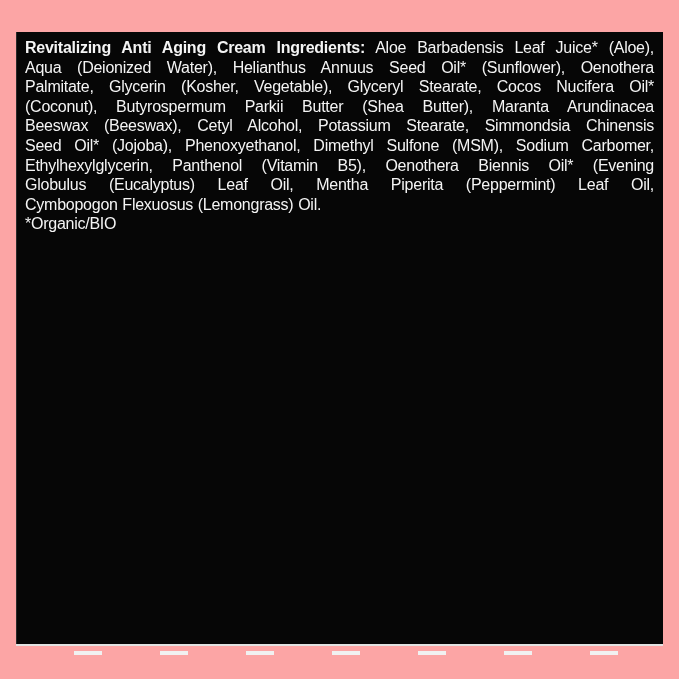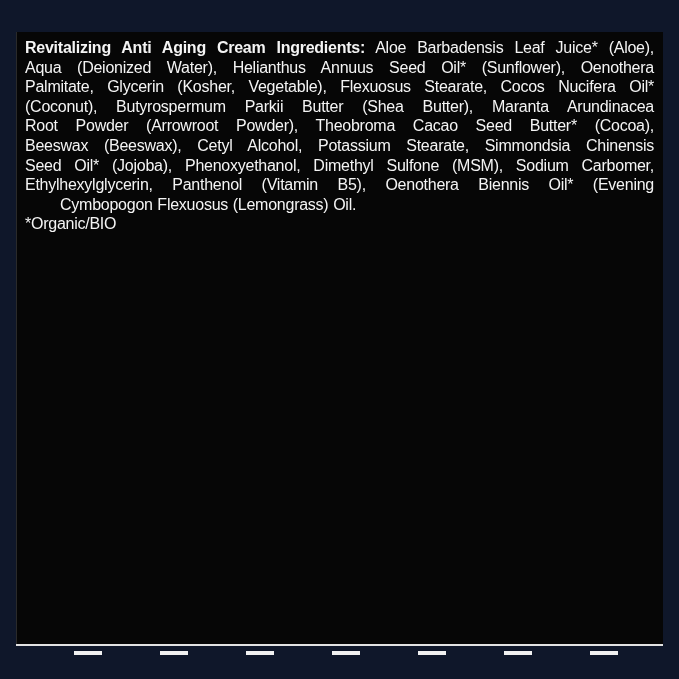--- a/index.html
+++ b/index.html
@@ -8,21 +8,21 @@
     background: #ffffff;
     width: 679px;
     height: 679px;
     overflow: hidden;
     font-family: "Liberation Sans", sans-serif;
   }
   .canvas {
     position: relative;
     width: 679px;
     height: 679px;
-    background: #0f172a;
+    background: #fca5a5;
   }
   .label-panel {
     position: absolute;
     left: 16px;
     top: 32px;
     width: 647px;
     height: 614px;
     background: #060606;
     box-sizing: border-box;
     padding: 6px 9px 0 9px;
@@ -37,21 +37,20 @@
     word-spacing: 0.5px;
   }
   .ing-line {
     text-align: justify;
     text-align-last: justify;
     white-space: normal;
   }
   .ing-line.last {
     text-align: right;
     text-align-last: left;
-    margin-left: 35px;
   }
   .ing-heading {
     font-weight: 700;
   }
   .footnote {
     text-align: center;
     text-align-last: left;
   }
   
   .scan-artifacts {
@@ -71,26 +70,26 @@
 <body>
 
 <div class="canvas">
 
   <div class="label-panel">
     <div class="ing-text">
 
       <div class="ing-line"><span class="ing-heading">Revitalizing Anti Aging Cream Ingredients:</span> <span>Aloe Barbadensis Leaf Juice* (Aloe),</span></div>
 
       <div class="ing-line">Aqua (Deionized Water), Helianthus Annuus Seed Oil* (Sunflower), Oenothera</div>
-      <div class="ing-line">Palmitate, Glycerin (Kosher, Vegetable), Flexuosus Stearate, Cocos Nucifera Oil*</div>
+      <div class="ing-line">Palmitate, Glycerin (Kosher, Vegetable), Glyceryl Stearate, Cocos Nucifera Oil*</div>
       <div class="ing-line">(Coconut), Butyrospermum Parkii Butter (Shea Butter), Maranta Arundinacea</div>
-      <div class="ing-line">Root Powder (Arrowroot Powder), Theobroma Cacao Seed Butter* (Cocoa),</div>
       <div class="ing-line">Beeswax (Beeswax), Cetyl Alcohol, Potassium Stearate, Simmondsia Chinensis</div>
       <div class="ing-line">Seed Oil* (Jojoba), Phenoxyethanol, Dimethyl Sulfone (MSM), Sodium Carbomer,</div>
       <div class="ing-line">Ethylhexylglycerin, Panthenol (Vitamin B5), Oenothera Biennis Oil* (Evening</div>
+      <div class="ing-line">Globulus (Eucalyptus) Leaf Oil, Mentha Piperita (Peppermint) Leaf Oil,</div>
       <div class="ing-line last">Cymbopogon Flexuosus (Lemongrass) Oil.</div>
 
       <div class="footnote">*Organic/BIO</div>
 
     </div>
   </div>
 
   <div class="scan-artifacts"></div>
 
 </div>

